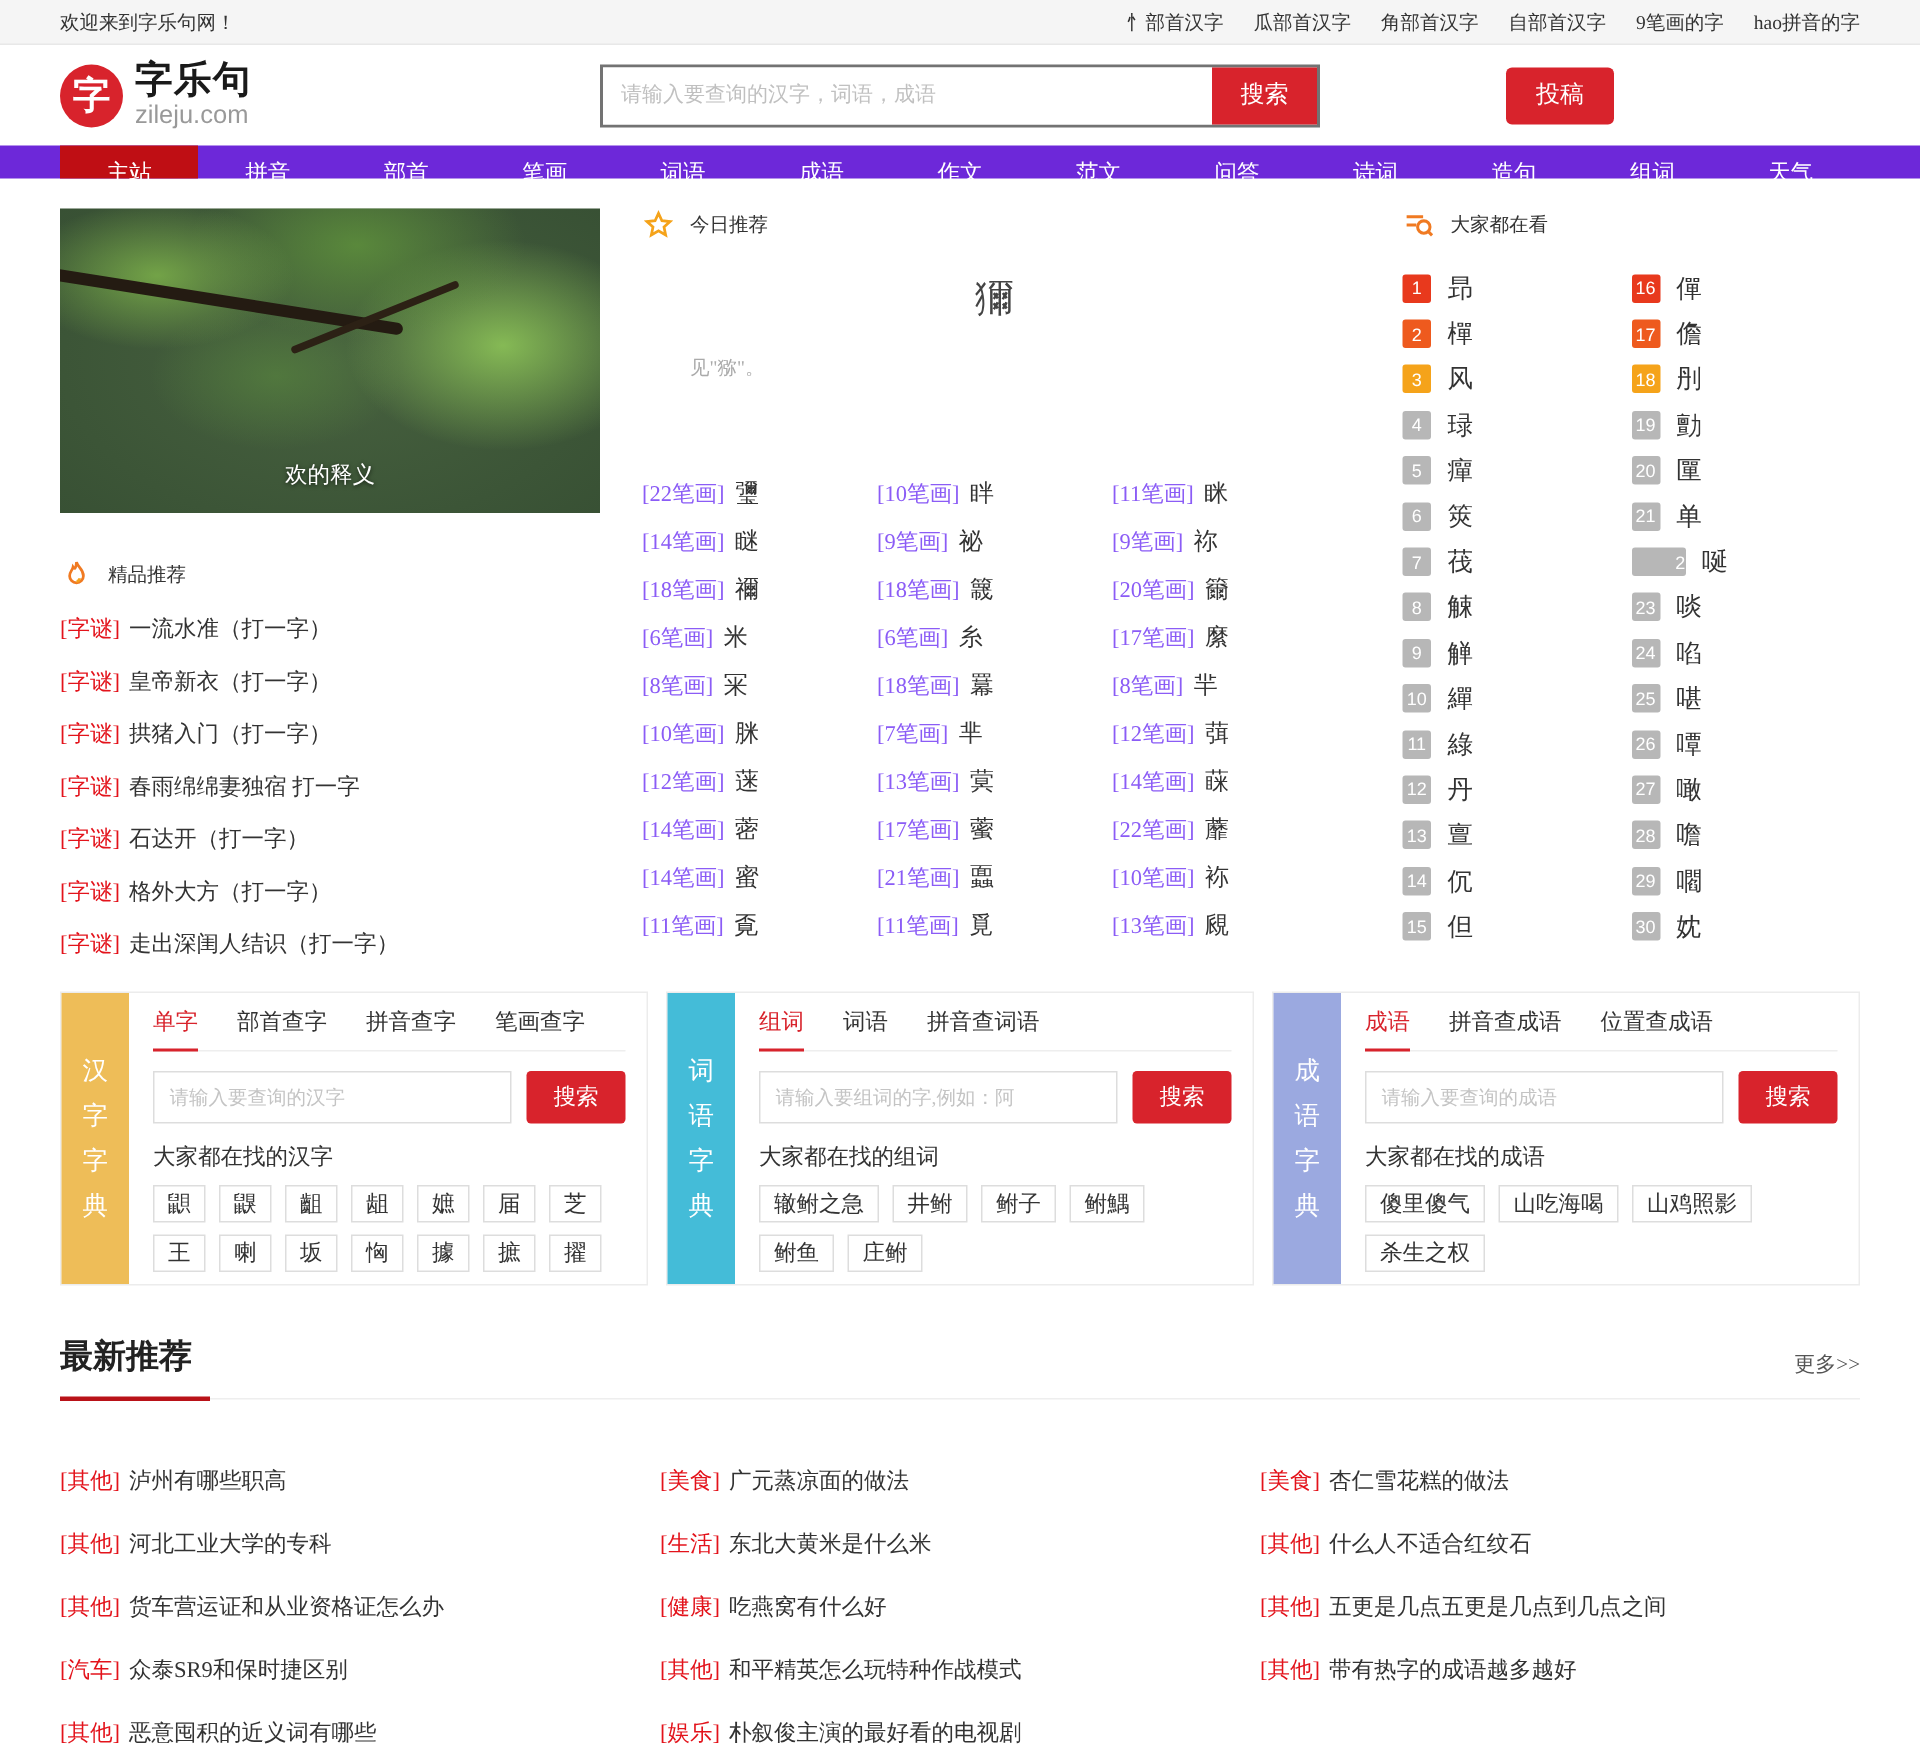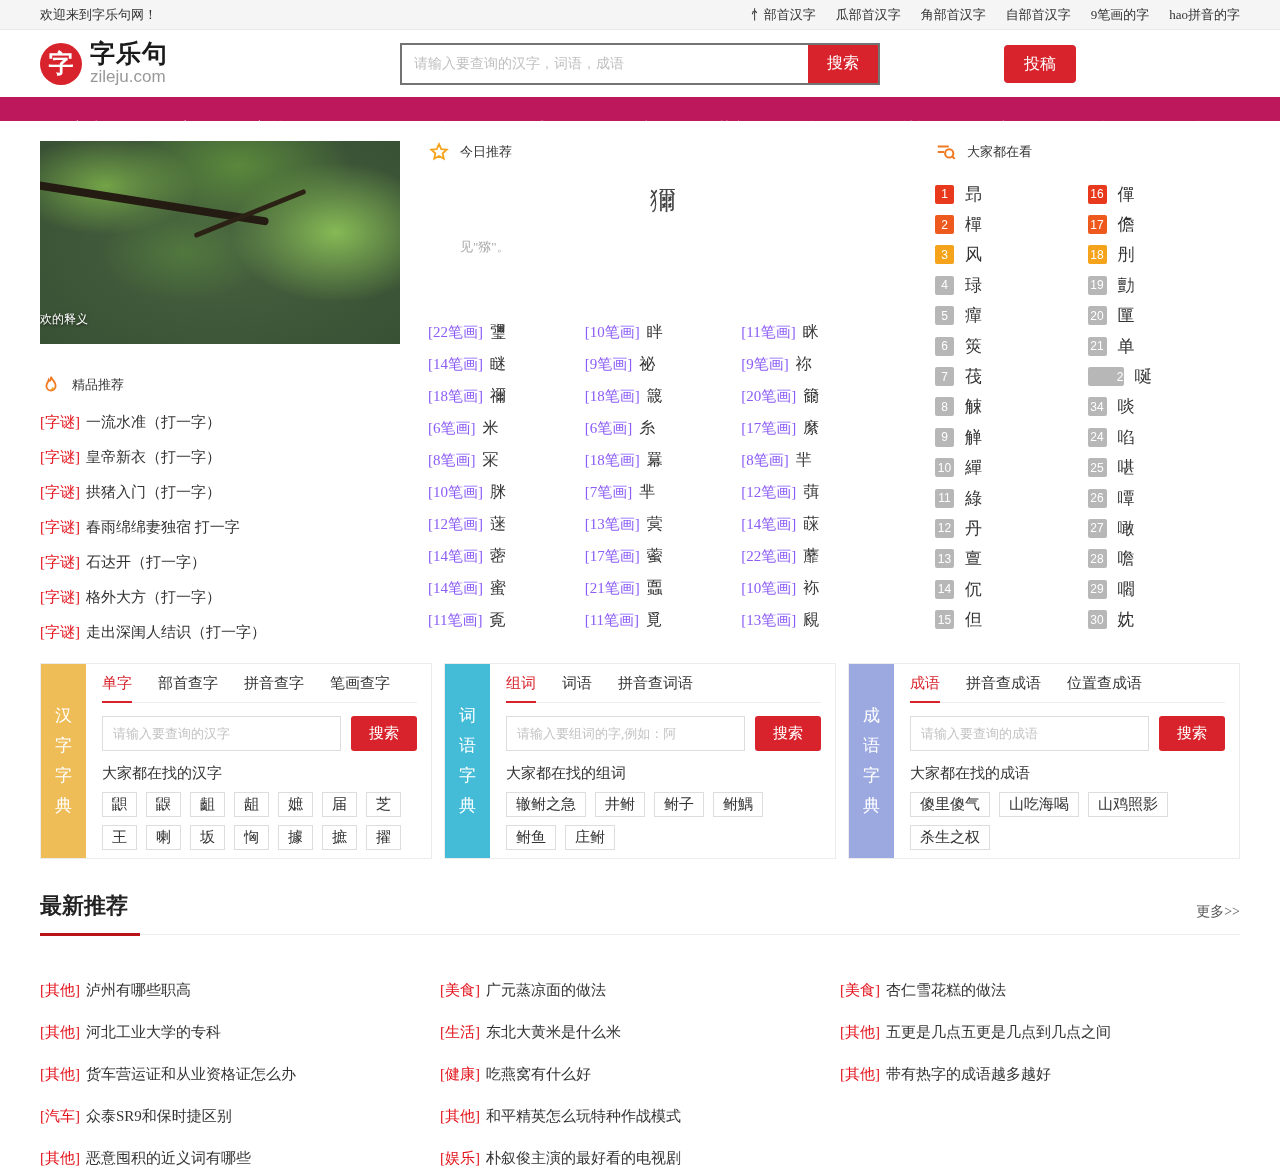--- a/index.html
+++ b/index.html
@@ -26,41 +26,41 @@
   .search-wrap { display:flex; width:480px; height:42px; border:2px solid #737373; background:#fff; }
   .search-input { flex:1; border:none; outline:none; padding:0 12px; font-size:14px;
     font-family:"Liberation Serif","DejaVu Serif",serif; color:#333; }
   .search-input::placeholder { color:#c0c0c0; }
   .search-btn { width:70px; border:none; background:#d8232c; color:#fff; font-size:16px; cursor:pointer;
     font-family:"Liberation Serif","DejaVu Serif",serif; }
   .submit-btn { margin-left:124px; width:72px; height:38px; background:#d8232c; color:#fff;
     border-radius:4px; font-size:16px; line-height:38px; text-align:center; cursor:pointer; }
 
   
-  .nav { height:22px; background:#be185d; display:flex; padding:12px 40px; }
+  .nav { height:22px; background:#6d28d9; display:flex; padding:0 40px; }
   .nav-item { flex:1; text-align:center; line-height:38px; color:#fff; font-size:15px; cursor:pointer; }
   .nav-item.active { background:#bf0e14; }
 
   
   .main { width:1200px; margin:20px auto 0; display:flex; }
   .col-left { width:360px; }
   .hero { height:203px; position:relative; overflow:hidden;
     background:
       radial-gradient(ellipse 130px 70px at 18% 22%, rgba(124,176,74,.85), rgba(124,176,74,0) 70%),
       radial-gradient(ellipse 160px 90px at 55% 12%, rgba(96,148,60,.8), rgba(96,148,60,0) 70%),
       radial-gradient(ellipse 150px 100px at 82% 45%, rgba(141,196,88,.9), rgba(141,196,88,0) 70%),
       radial-gradient(ellipse 120px 70px at 40% 55%, rgba(86,130,62,.7), rgba(86,130,62,0) 70%),
       radial-gradient(ellipse 420px 260px at 50% 50%, #47613f, #31492f 85%);
   }
   .hero-branch { position:absolute; left:-10px; top:58px; width:240px; height:8px; background:#241b12;
     border-radius:4px; transform:rotate(9deg); }
   .hero-branch2 { position:absolute; left:150px; top:70px; width:120px; height:5px; background:#2c2115;
     border-radius:3px; transform:rotate(-22deg); }
-  .hero-caption { position:absolute; bottom:16px; left:0; width:100%; text-align:left;
-    color:#fff; font-size:12px; text-shadow:0 1px 3px rgba(0,0,0,.7); }
+  .hero-caption { position:absolute; bottom:16px; left:0; width:100%; text-align:center;
+    color:#fff; font-size:15px; text-shadow:0 1px 3px rgba(0,0,0,.7); }
   .sec-head { display:flex; align-items:center; font-size:13px; color:#333; }
   .sec-head .ico { width:22px; height:22px; margin-right:10px; flex:0 0 auto; }
   .premium-head { margin-top:30px; }
   .riddle-item { margin-top:17px; font-size:15px; line-height:18px; cursor:pointer; }
   .tag-red { color:#e3131b; margin-right:6px; }
 
   .col-mid { width:470px; margin-left:28px; }
   .today-char { text-align:center; font-size:26px; color:#444; margin-top:20px; }
   .today-note { margin-top:20px; padding-left:32px; color:#aaa; font-size:13px; }
   .today-grid { margin-top:60px; display:grid; grid-template-columns:repeat(3,1fr); }
@@ -318,21 +318,21 @@
         </div>
         <div class="trend-item">
           <span class="trend-badge" style="background: rgb(183, 183, 183);">21</span>
           <span class="trend-char">单</span>
         </div>
         <div class="trend-item">
           <span class="trend-badge" style="background: rgb(183, 183, 183); padding-left: 36px;">22</span>
           <span class="trend-char">唌</span>
         </div>
         <div class="trend-item">
-          <span class="trend-badge" style="background: rgb(183, 183, 183);">34</span>
+          <span class="trend-badge" style="background: rgb(183, 183, 183);">23</span>
           <span class="trend-char">啖</span>
         </div>
         <div class="trend-item">
           <span class="trend-badge" style="background: rgb(183, 183, 183);">24</span>
           <span class="trend-char">啗</span>
         </div>
         <div class="trend-item">
           <span class="trend-badge" style="background: rgb(183, 183, 183);">25</span>
           <span class="trend-char">啿</span>
         </div>
@@ -437,16 +437,17 @@
       <div class="latest-item"><span class="tag-red">[其他]</span><span>河北工业大学的专科</span></div>
       <div class="latest-item"><span class="tag-red">[其他]</span><span>货车营运证和从业资格证怎么办</span></div>
       <div class="latest-item"><span class="tag-red">[汽车]</span><span>众泰SR9和保时捷区别</span></div>
       <div class="latest-item"><span class="tag-red">[其他]</span><span>恶意囤积的近义词有哪些</span></div>
       <div class="latest-item"><span class="tag-red">[美食]</span><span>广元蒸凉面的做法</span></div>
       <div class="latest-item"><span class="tag-red">[生活]</span><span>东北大黄米是什么米</span></div>
       <div class="latest-item"><span class="tag-red">[健康]</span><span>吃燕窝有什么好</span></div>
       <div class="latest-item"><span class="tag-red">[其他]</span><span>和平精英怎么玩特种作战模式</span></div>
       <div class="latest-item"><span class="tag-red">[娱乐]</span><span>朴叙俊主演的最好看的电视剧</span></div>
       <div class="latest-item"><span class="tag-red">[美食]</span><span>杏仁雪花糕的做法</span></div>
+      <div class="latest-item"><span class="tag-red">[其他]</span><span>什么人不适合红纹石</span></div>
       <div class="latest-item"><span class="tag-red">[其他]</span><span>五更是几点五更是几点到几点之间</span></div>
       <div class="latest-item"><span class="tag-red">[其他]</span><span>带有热字的成语越多越好</span></div>
     </div>
 </div>
 
 </body></html>

